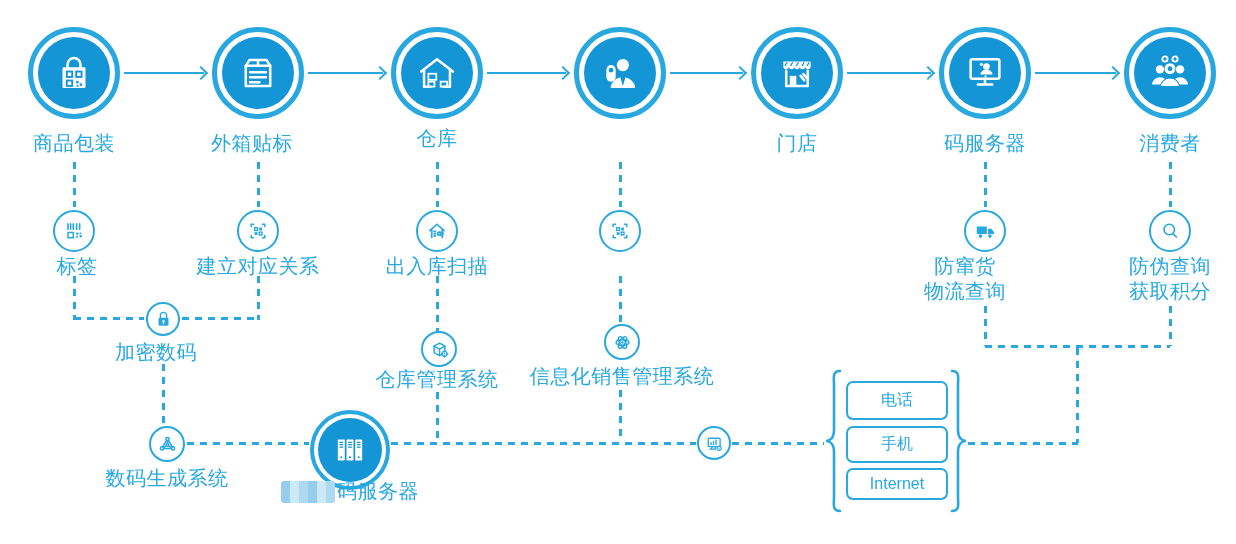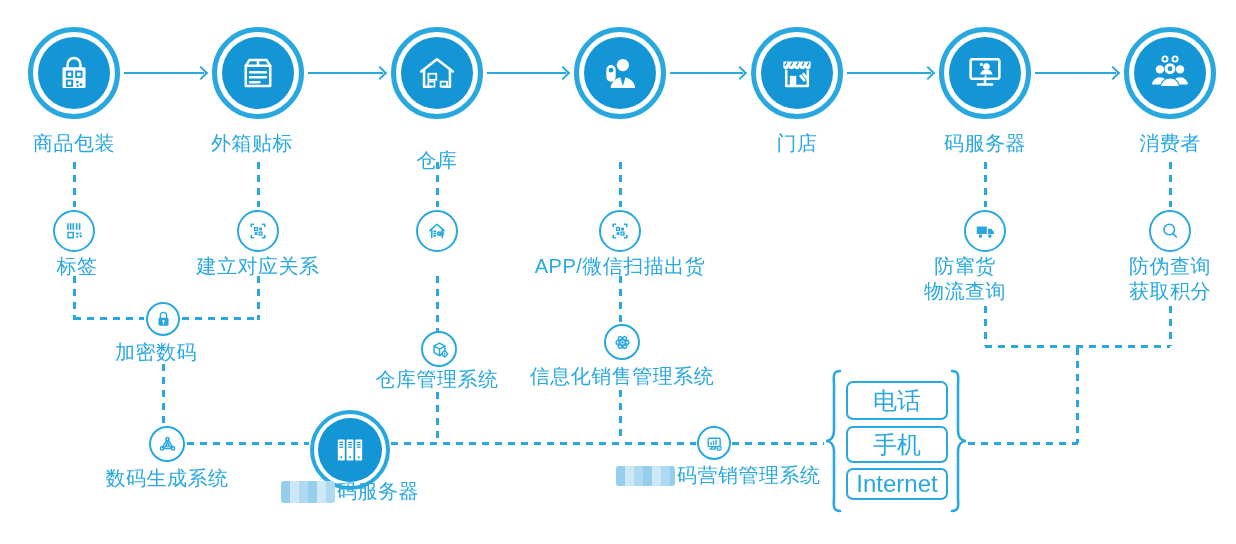--- a/index.html
+++ b/index.html
@@ -45,21 +45,21 @@
   .vd{position:absolute;width:3px;
       background:repeating-linear-gradient(180deg,var(--accent) 0 7px,transparent 7px 13px);}
   .aline{position:absolute;height:2px;background:var(--accent);top:72px;}
   .ahead{position:absolute;width:10px;height:10px;top:68px;box-sizing:border-box;
          border-top:2.5px solid var(--accent);border-right:2.5px solid var(--accent);
          transform:rotate(45deg);}
 
   
   .cbox{position:absolute;left:846px;width:102px;border:2px solid var(--accent);
         border-radius:7px;box-sizing:border-box;background:#fff;color:var(--accent);
-        font-size:24px;font-weight:500;display:flex;align-items:center;justify-content:center;}
+        font-size:16px;font-weight:500;display:flex;align-items:center;justify-content:center;}
   .brace{position:absolute;width:22px;height:146px;top:368px;color:var(--accent);}
 
   
   .redact{display:inline-block;border-radius:3px;
       background:
         repeating-linear-gradient(90deg,rgba(140,201,236,.85) 0 9px,rgba(205,232,247,.9) 9px 18px,rgba(167,214,241,.85) 18px 27px),
         linear-gradient(#cfe8f7,#cfe8f7);}
   .label-row{position:absolute;display:flex;align-items:center;gap:2px;
         color:var(--accent);font-size:20px;font-weight:500;letter-spacing:.5px;white-space:nowrap;}
 
@@ -170,21 +170,21 @@
     <div class="ahead" style="left:558px"></div>
   <div class="aline" style="left:670px;width:73px"></div>
     <div class="ahead" style="left:735px"></div>
   <div class="aline" style="left:847px;width:84px"></div>
     <div class="ahead" style="left:923px"></div>
   <div class="aline" style="left:1035px;width:81px"></div>
     <div class="ahead" style="left:1108px"></div>
 
   <div class="lbl" style="left:-26px;width:200px;top:131px">商品包装</div>
   <div class="lbl" style="left:152px;width:200px;top:131px">外箱贴标</div>
-  <div class="lbl" style="left:337px;width:200px;top:148px">仓库</div>
+  <div class="lbl" style="left:337px;width:200px;top:126px">仓库</div>
   <div class="lbl" style="left:697px;width:200px;top:131px">门店</div>
   <div class="lbl" style="left:885px;width:200px;top:131px">码服务器</div>
   <div class="lbl" style="left:1070px;width:200px;top:131px">消费者</div>
 
   <div class="vd" style="left:72.5px;top:162px;height:45px"></div>
   <div class="vd" style="left:256.5px;top:162px;height:45px"></div>
   <div class="vd" style="left:435.5px;top:162px;height:45px"></div>
   <div class="vd" style="left:618.5px;top:162px;height:45px"></div>
   <div class="vd" style="left:983.5px;top:162px;height:45px"></div>
   <div class="vd" style="left:1168.5px;top:162px;height:45px"></div>
@@ -241,21 +241,21 @@
 
   <div class="subnode s42" style="left:1149px;top:210px">
     <svg viewBox="0 0 40 40">
       <circle cx="19" cy="18" r="7" class="st" stroke-width="2.4"></circle>
       <path class="st" stroke-width="2.4" d="M24,23.5 L28.5,28"></path>
     </svg>
   </div>
 
   <div class="lbl" style="left:-33px;width:220px;top:254px">标签</div>
   <div class="lbl" style="left:148px;width:220px;top:254px">建立对应关系</div>
-  <div class="lbl" style="left:500px;width:240px;top:254px">APP/微信扫描出货</div>
+  <div class="lbl" style="left:327px;width:220px;top:254px">出入库扫描</div>
   <div class="lbl" style="left:855px;width:220px;top:254px">
     <span>防窜货</span>
     <span>物流查询</span>
   </div>
   <div class="lbl" style="left:1060px;width:220px;top:254px">
     <span>防伪查询</span>
     <span>获取积分</span>
   </div>
 
   <div class="vd" style="left:72.5px;top:276px;height:44px"></div>
@@ -336,24 +336,20 @@
 
   <div class="subnode s34" style="left:697px;top:426px">
     <svg viewBox="0 0 40 40">
       <rect x="10" y="11.5" width="19" height="13.5" rx="1.6" class="st" stroke-width="2"></rect>
       <path class="st" stroke-width="2" d="M14.5,21.5 v-3 M18.5,21.5 v-5 M22.5,21.5 v-7"></path>
       <path class="st" stroke-width="1.8" d="M17,25 l-3,4 M21,25 v4 M12.5,29 h9"></path>
       <circle cx="27.5" cy="27.5" r="3.4" fill="#fff" stroke="currentColor" stroke-width="1.8"></circle>
       <circle cx="27.5" cy="27.5" r="1.1" fill="currentColor"></circle>
     </svg>
   </div>
-  <div class="label-row" style="left:616px;top:462px">
-    <span class="redact" style="width:59px;height:20px"></span>
-    <span>码营销管理系统</span>
-  </div>
 
   <div class="vd" style="left:983.5px;top:306px;height:40px"></div>
   <div class="vd" style="left:1168.5px;top:306px;height:40px"></div>
   <div class="hd" style="left:985px;top:345px;width:185px"></div>
   <div class="vd" style="left:1075.5px;top:348px;height:95px"></div>
 
   <svg class="brace" style="left:822px" viewBox="0 0 22 146">
     <path d="M18,3 C10,3 12,10 12,17 L12,62 C12,70 8,73 4,73 C8,73 12,76 12,84 L12,129 C12,136 10,143 18,143" fill="none" stroke="currentColor" stroke-width="2.6" stroke-linecap="round"></path>
   </svg>
   <svg class="brace" style="left:948px" viewBox="0 0 22 146">

